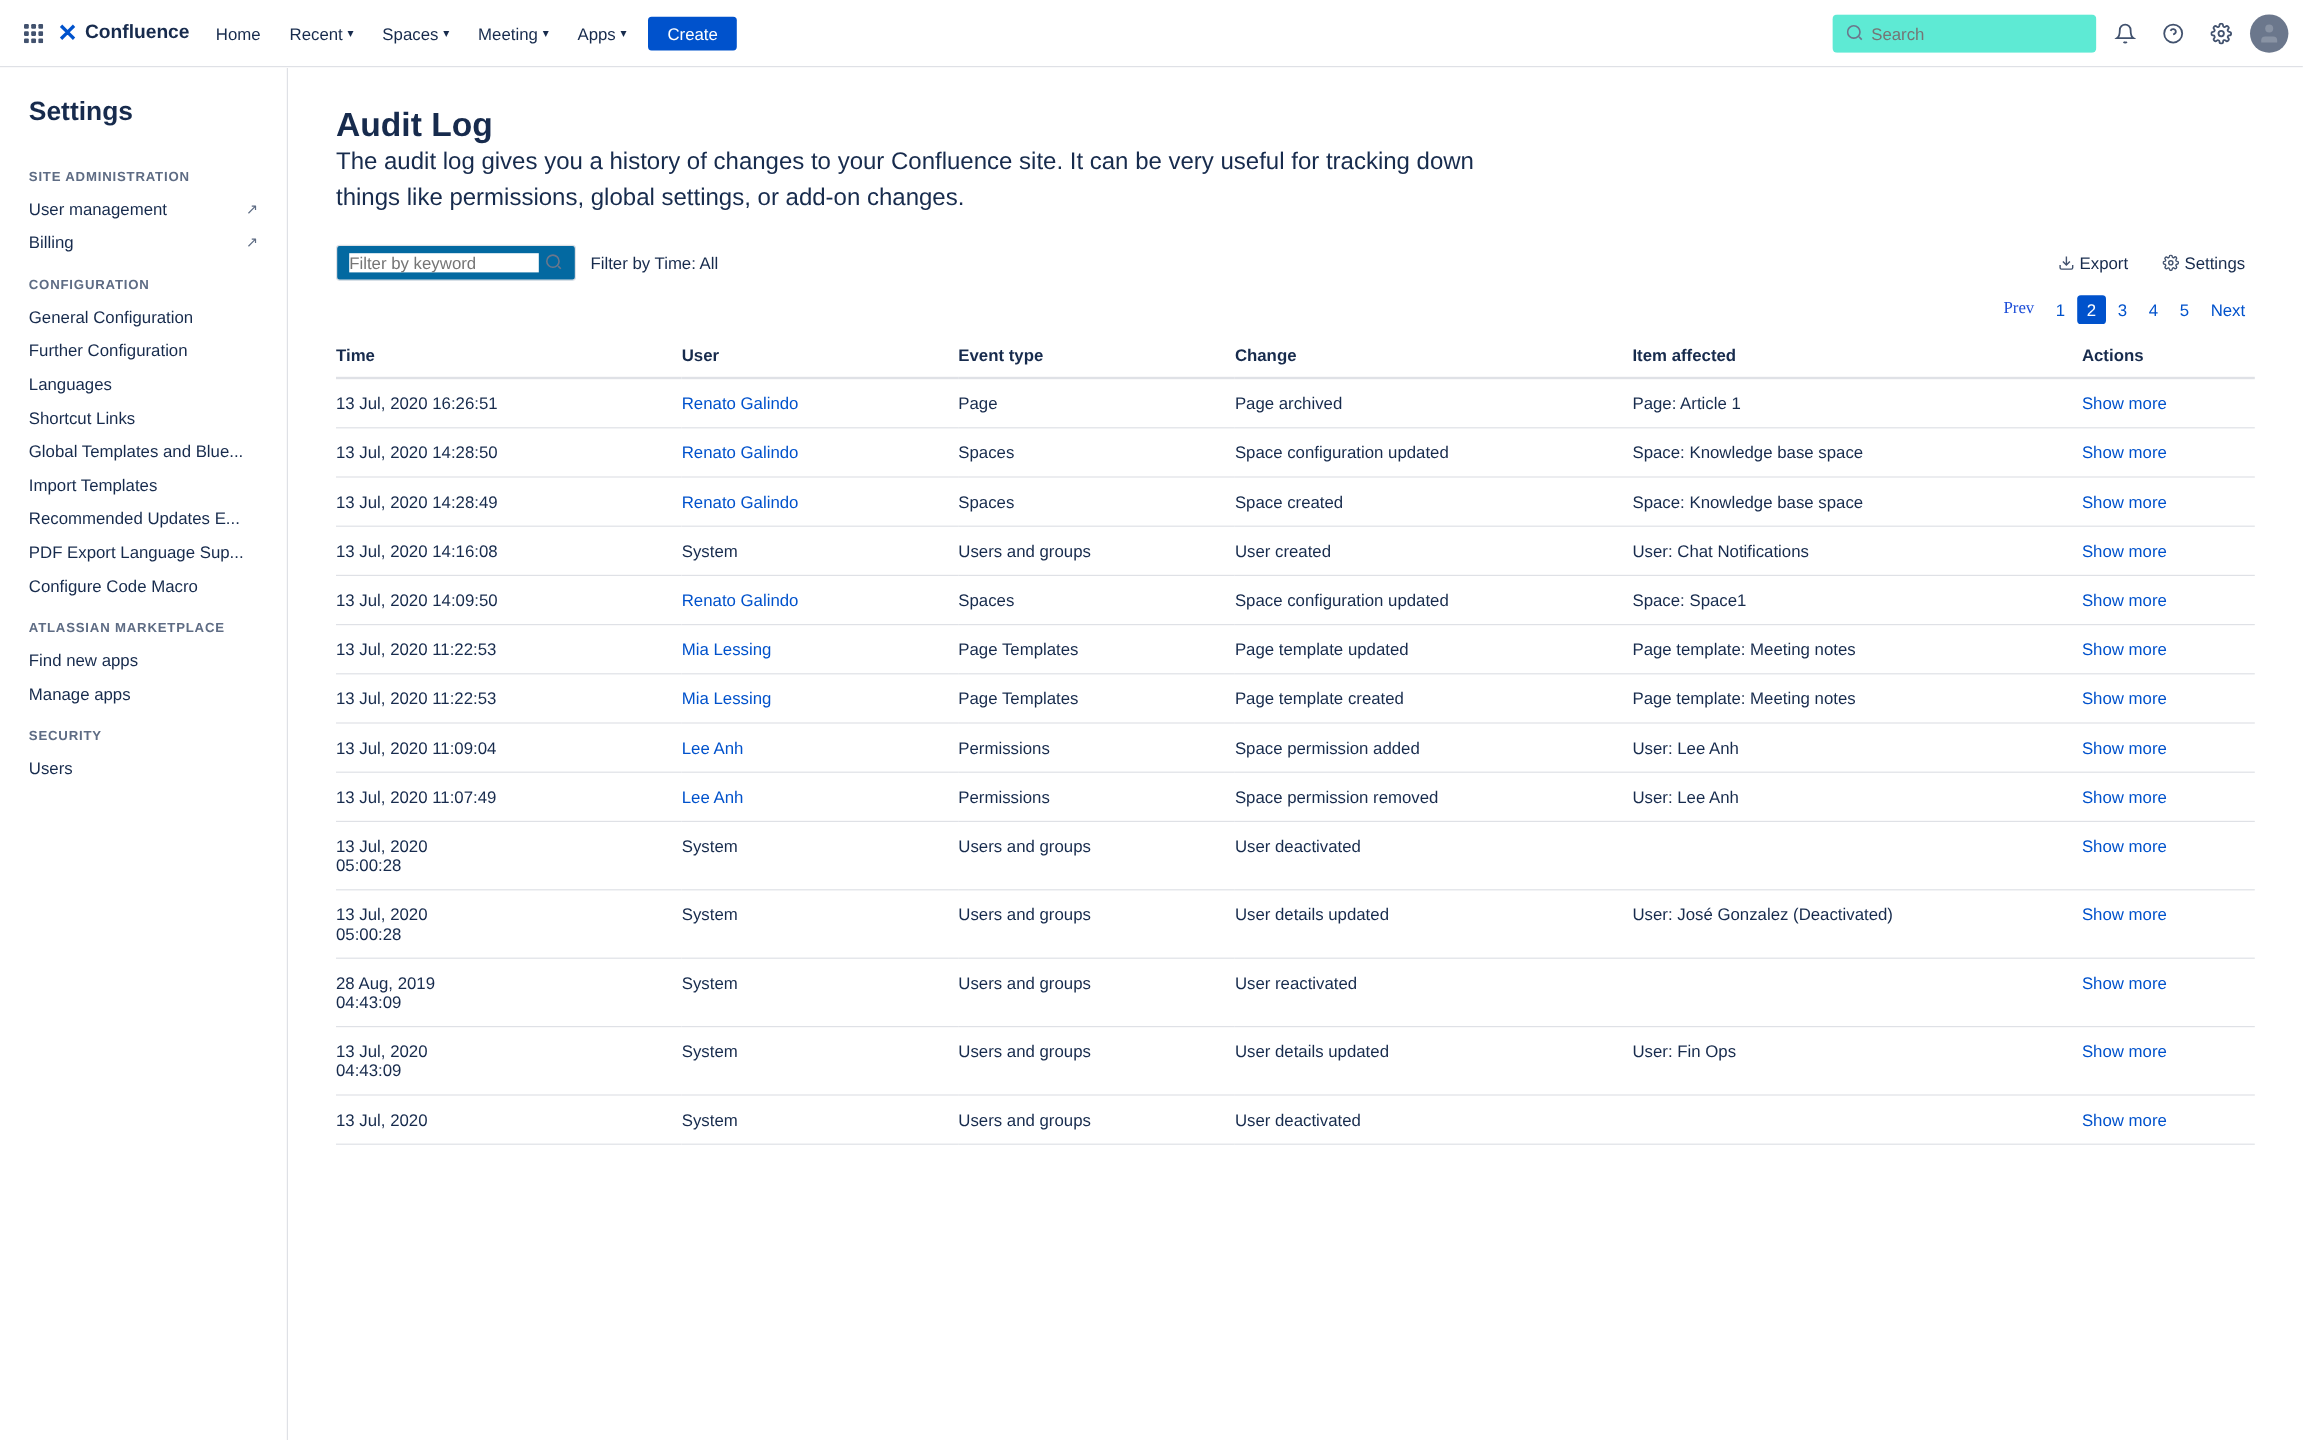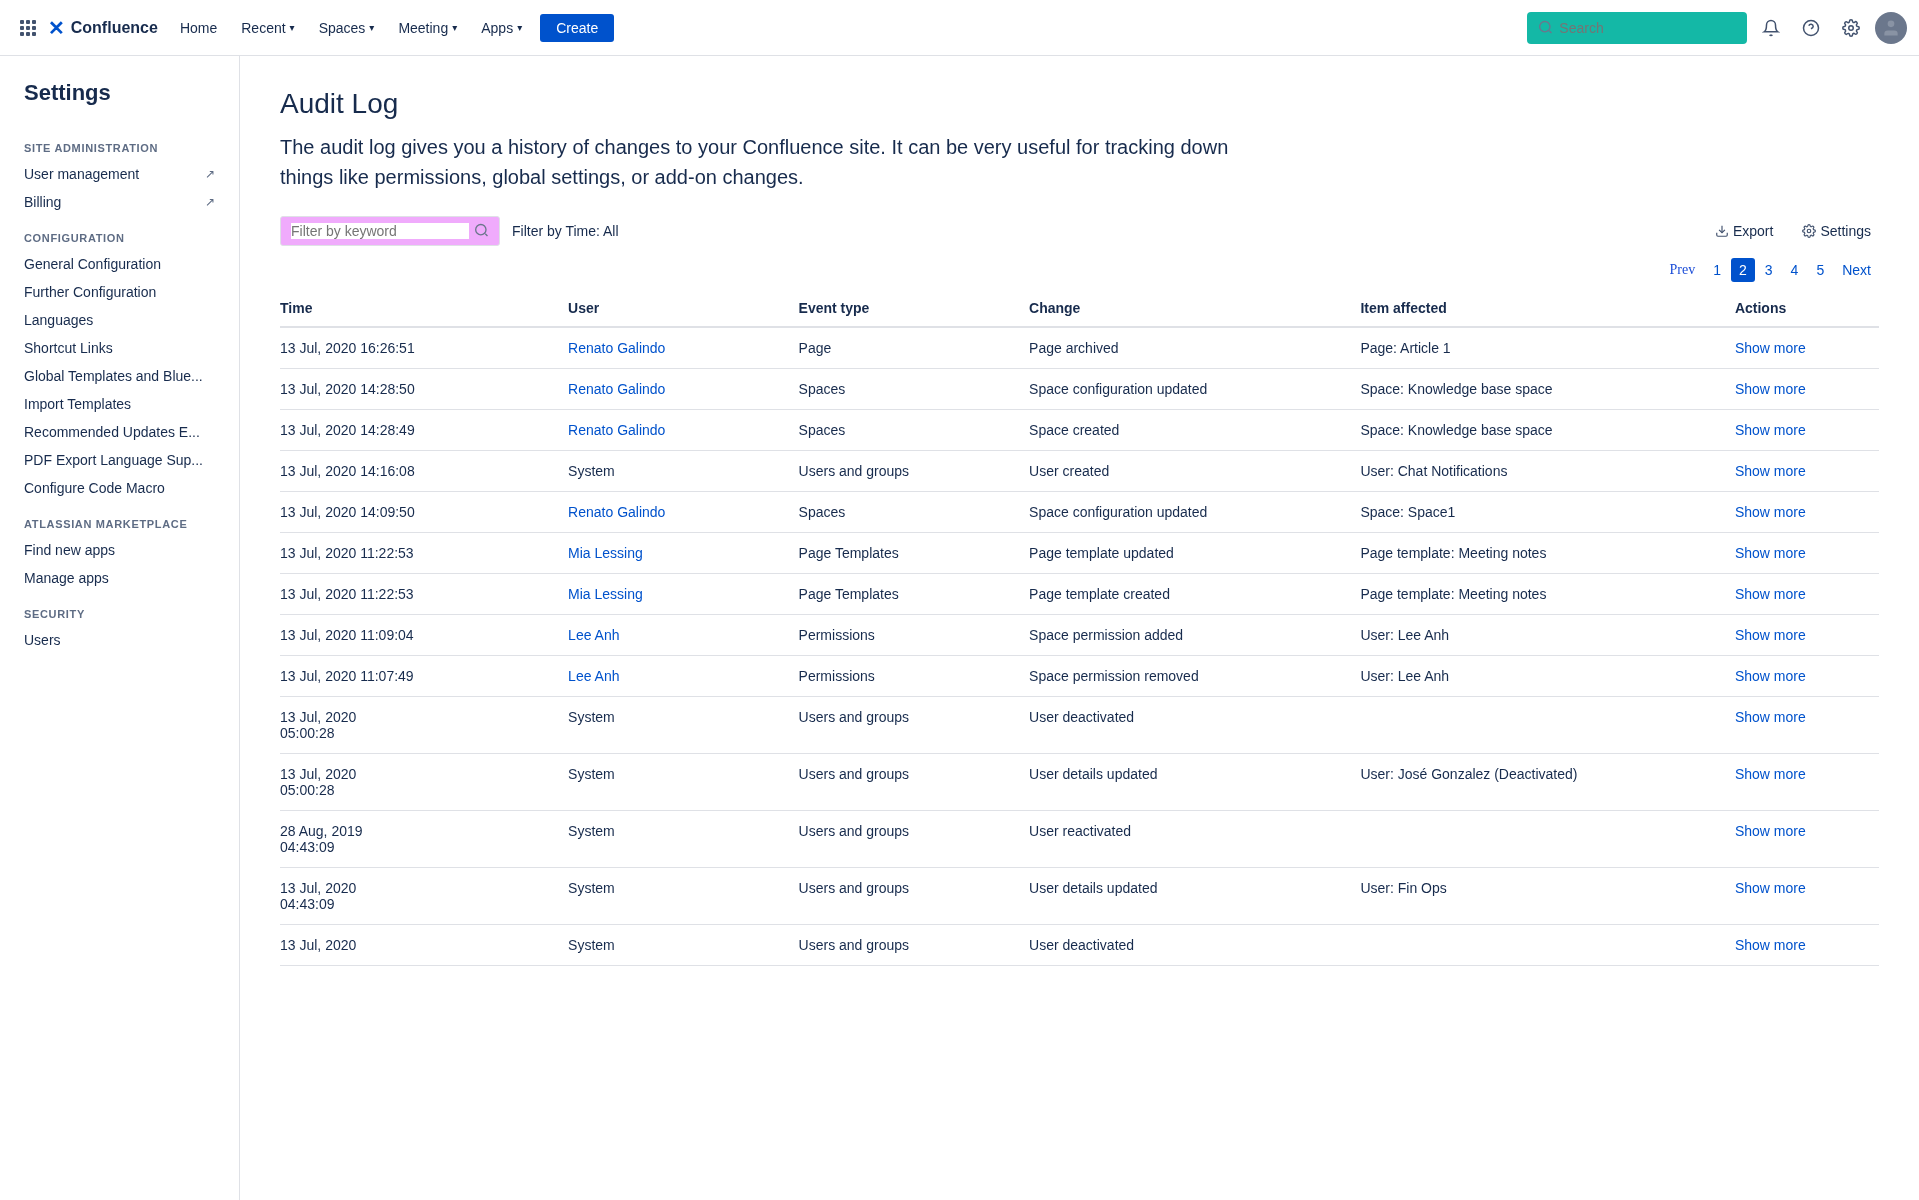--- a/index.html
+++ b/index.html
@@ -13,44 +13,44 @@
     }
     .topnav-grid { display: flex; align-items: center; gap: 2px; }
     .grid-icon { width: 32px; height: 32px; display: flex; align-items: center; justify-content: center; cursor: pointer; border-radius: 3px; }
     .logo { display: flex; align-items: center; gap: 6px; margin-right: 8px; cursor: pointer; }
     .logo-x { color: #0052cc; font-size: 20px; font-weight: bold; }
     .logo-text { color: #172b4d; font-size: 16px; font-weight: 600; }
     .nav-item { padding: 6px 10px; border-radius: 3px; cursor: pointer; font-size: 14px; color: #172b4d; display: flex; align-items: center; gap: 4px; white-space: nowrap; }
     .nav-chevron { font-size: 10px; }
     .create-btn { background: #0052cc; color: #fff; border: none; border-radius: 3px; padding: 6px 16px; font-size: 14px; font-weight: 500; cursor: pointer; margin-left: 4px; }
     .topnav-right { margin-left: auto; display: flex; align-items: center; gap: 8px; }
-    .search-box { display: flex; align-items: center; background: #14b8a6; border: 2px solid transparent; border-radius: 4px; padding: 6px 10px; gap: 6px; width: 220px; }
+    .search-box { display: flex; align-items: center; background: #5eead4; border: 2px solid transparent; border-radius: 4px; padding: 6px 10px; gap: 6px; width: 220px; }
     .search-input { border: none; background: transparent; outline: none; font-size: 14px; color: #172b4d; width: 100%; }
     .icon-btn { width: 32px; height: 32px; display: flex; align-items: center; justify-content: center; border-radius: 50%; cursor: pointer; border: none; background: transparent; }
     .avatar { width: 32px; height: 32px; border-radius: 50%; background: #6b778c; cursor: pointer; display: flex; align-items: center; justify-content: center; color: #fff; font-size: 12px; overflow: hidden; }
 
     
     .layout { display: flex; margin-top: 56px; min-height: calc(100vh - 56px); }
 
     
     .sidebar { width: 240px; min-width: 240px; background: #fff; border-right: 1px solid #dfe1e6; padding: 24px 0; overflow-y: auto; }
     .sidebar-title { font-size: 22px; font-weight: 600; color: #172b4d; padding: 0 24px 20px; }
     .sidebar-section-label { font-size: 11px; font-weight: 700; color: #5e6c84; text-transform: uppercase; letter-spacing: 0.06em; padding: 16px 24px 6px; }
     .sidebar-item { display: flex; align-items: center; justify-content: space-between; padding: 6px 24px; cursor: pointer; color: #172b4d; font-size: 14px; }
     .sidebar-item-label { flex: 1; }
     .ext-icon { color: #5e6c84; font-size: 12px; }
 
     
     .main { flex: 1; padding: 32px 40px; overflow-y: auto; }
-    .page-title { font-size: 28px; font-weight: 400; color: #172b4d; margin-bottom: 12px; }
+    .page-title { font-size: 28px; font-weight: 700; color: #172b4d; margin-bottom: 0; }
     .page-desc { font-size: 20px; color: #172b4d; margin-bottom: 24px; max-width: 1000px; line-height: 1.5; }
 
     
     .filter-bar { display: flex; align-items: center; margin-bottom: 12px; gap: 12px; }
-    .filter-input-wrap { display: flex; align-items: center; border: 1px solid #dfe1e6; border-radius: 3px; background: #f0abfc; padding: 6px 10px; gap: 6px; width: 220px; }
+    .filter-input-wrap { display: flex; align-items: center; border: 1px solid #dfe1e6; border-radius: 3px; background: #0369a1; padding: 6px 10px; gap: 6px; width: 200px; }
     .filter-input { border: none; outline: none; font-size: 14px; color: #172b4d; width: 100%; }
     .filter-time { font-size: 14px; color: #172b4d; }
     .filter-actions { margin-left: auto; display: flex; align-items: center; gap: 13px; }
     .action-btn { display: flex; align-items: center; gap: 4px; font-size: 14px; color: #172b4d; cursor: pointer; background: none; border: none; padding: 4px 8px; border-radius: 3px; }
 
     
     .pagination { display: flex; align-items: center; justify-content: flex-end; gap: 2px; margin-bottom: 8px; }
     .page-btn { padding: 4px 8px; cursor: pointer; color: #0052cc; font-size: 14px; border-radius: 3px; border: none; background: transparent; }
     .page-btn.active { background: #0052cc; color: #fff; border-radius: 3px; }
     .page-btn.disabled { color: #1d4ed8; cursor: default; font-family: Liberation Serif, serif; }

